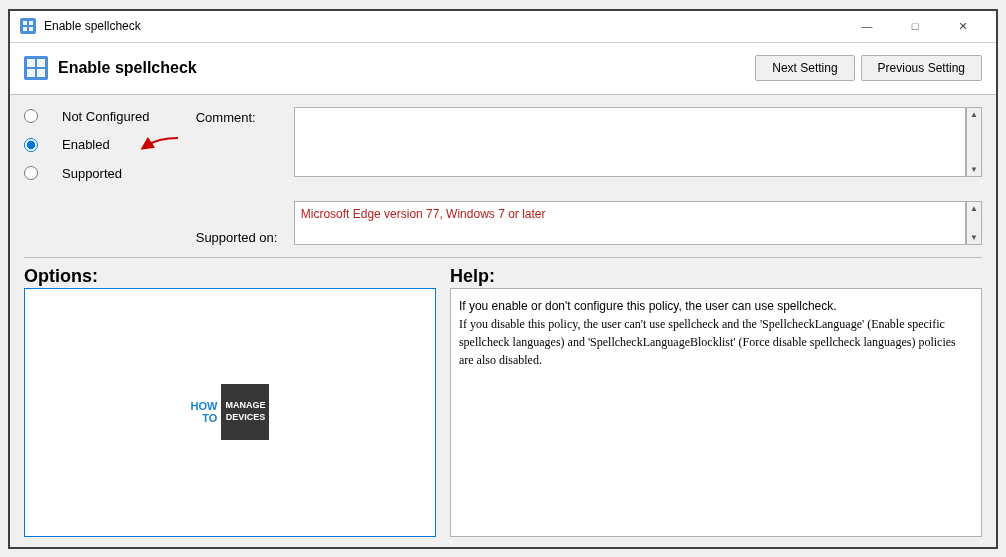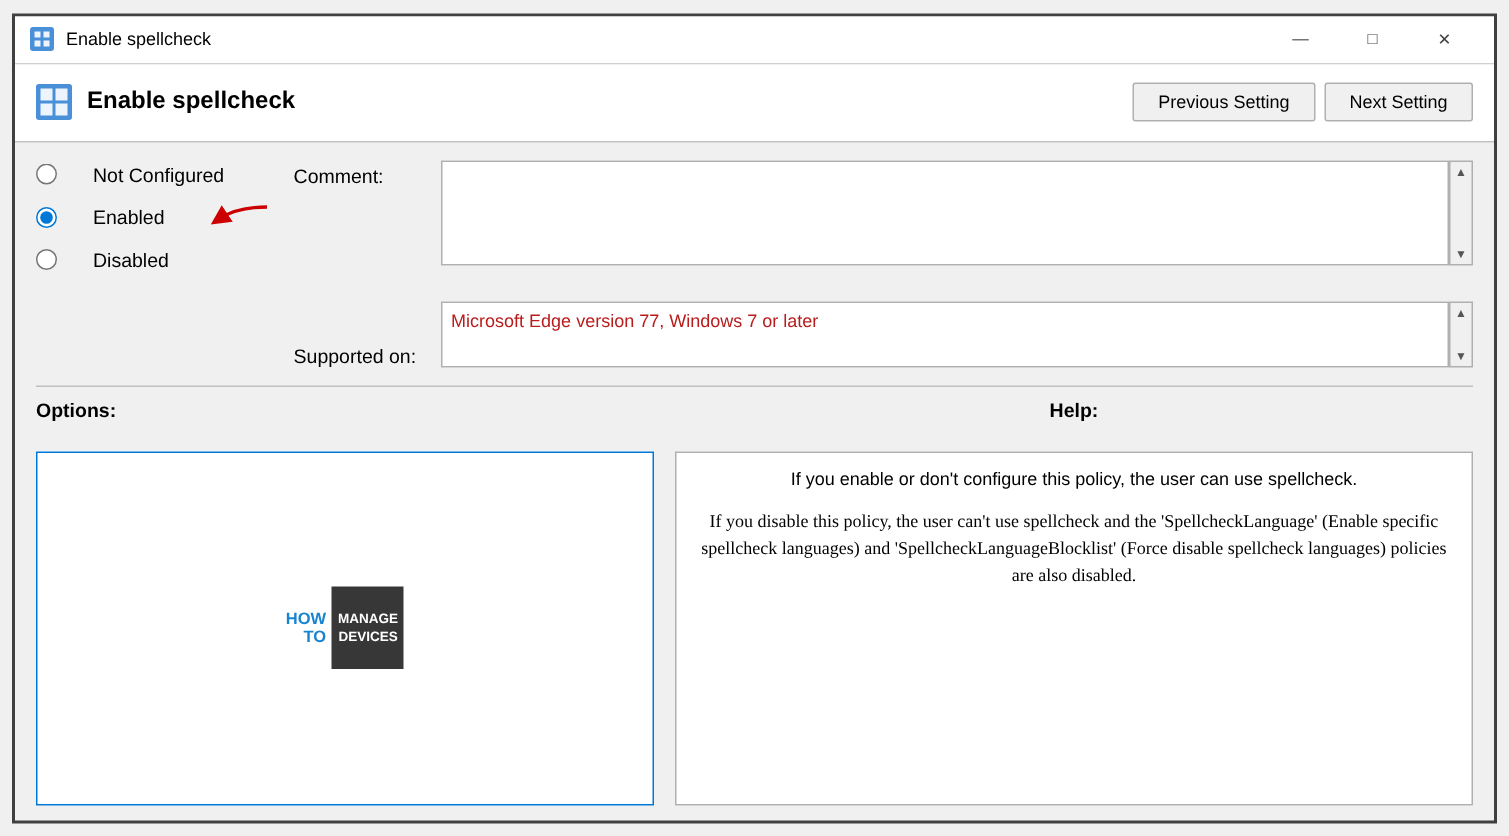--- a/index.html
+++ b/index.html
@@ -215,24 +215,24 @@
       padding: 8px 14px 10px 14px;
       gap: 14px;
       overflow: hidden;
     }
     .options-panel {
       width: 43%;
       display: flex;
       flex-direction: column;
     }
     .panel-title {
-      font-size: 13px;
+      font-size: 18px;
       font-weight: 600;
       color: #000;
-      margin-bottom: 20px;
+      margin-bottom: 1px;
     }
     .options-box {
       flex: 1;
       border: 1px solid #0078d7;
       background: #fff;
       display: flex;
       align-items: center;
       justify-content: center;
       padding: 10px;
       min-height: 120px;
@@ -249,33 +249,32 @@
       font-size: 9px;
       font-weight: 700;
       padding: 16px 4px;
       line-height: 1.3;
       text-align: center;
     }
     .help-panel {
       flex: 1;
       display: flex;
       flex-direction: column;
-      text-align: center;
     }
     .help-box {
       flex: 1;
       border: 1px solid #b0b0b0;
       background: #fff;
       padding: 8px;
       font-size: 12px;
       color: #000;
       line-height: 1.5;
       overflow: hidden;
     }
-    .help-box p { margin-bottom: 10px; }
+    .help-box p { margin-bottom: 0; }
     .help-box p:last-child { margin-bottom: 0; font-family: Liberation Serif, serif; }
 
     
     .arrow-svg {
       width: 48px;
       height: 22px;
     }
   </style>
 </head>
 <body>
@@ -308,22 +307,22 @@
           <rect width="24" height="24" fill="#4a90d9" rx="2"></rect>
           <rect x="3" y="3" width="8" height="8" fill="#fff" opacity="0.9"></rect>
           <rect x="13" y="3" width="8" height="8" fill="#fff" opacity="0.9"></rect>
           <rect x="3" y="13" width="8" height="8" fill="#fff" opacity="0.9"></rect>
           <rect x="13" y="13" width="8" height="8" fill="#fff" opacity="0.9"></rect>
         </svg>
       </div>
       <span class="header-title">Enable spellcheck</span>
     </div>
     <div class="header-buttons">
+      <button class="nav-btn">Next Setting</button>
       <button class="nav-btn">Previous Setting</button>
-      <button class="nav-btn">Next Setting</button>
     </div>
   </div>
 
   <div class="content">
     <div class="top-section">
 
       <div class="radio-column">
         <div class="radio-item">
           <input type="radio" class="radio-input" name="setting" style="">
           <span class="radio-label">Not Configured</span>
@@ -336,21 +335,21 @@
             <defs>
               <marker id="arrowhead" markerWidth="6" markerHeight="6" refX="3" refY="3" orient="auto">
                 <polygon points="0 0, 6 3, 0 6" fill="#cc0000"></polygon>
               </marker>
             </defs>
             <path d="M 40 4 Q 20 4 8 12" stroke="#cc0000" stroke-width="2.2" fill="none" marker-end="url(#arrowhead)"></path>
           </svg>
         </div>
         <div class="radio-item">
           <input type="radio" class="radio-input" name="setting" style="">
-          <span class="radio-label">Disabled</span>
+          <span class="radio-label">Supported</span>
         </div>
       </div>
 
       <div class="right-section">
         <div class="comment-row">
           <span class="field-label">Comment:</span>
           <div class="textarea-wrapper">
             <textarea class="comment-box" style=""></textarea>
             <div class="scrollbar-stub">
               <span class="scroll-arrow">▲</span>

